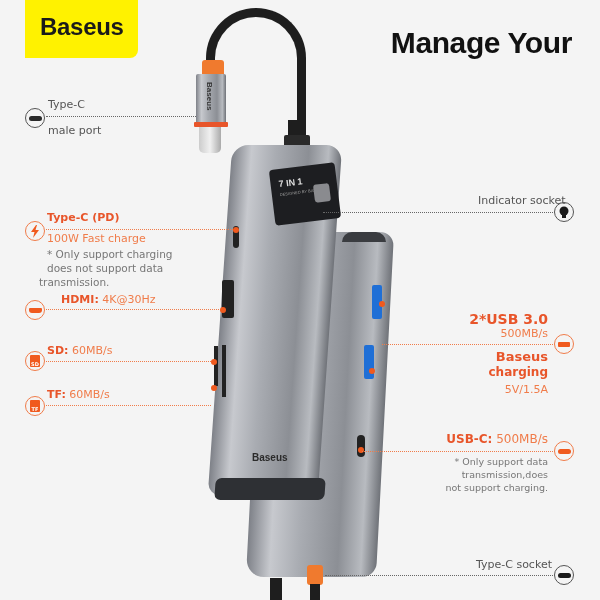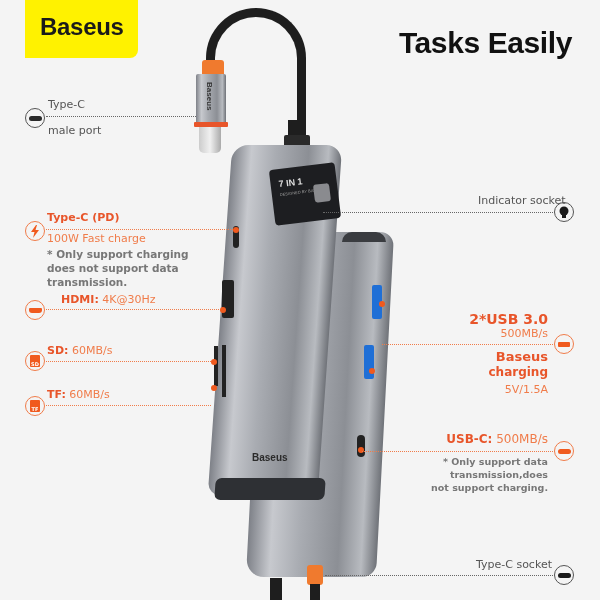--- a/index.html
+++ b/index.html
@@ -40,21 +40,21 @@
     display: flex; align-items: center; justify-content: center;
   }
   .icon-circle.orange { border-color: #f07c4a; }
   .dots {
     height: 0; border-top: 1.5px dotted #666;
   }
   .dots.orange { border-top-color: #f07c4a; }
   .lbl-gray { color: #555; font-size: 11px; font-family: "DejaVu Sans", sans-serif; }
   .lbl-orange-b { color: #e8552a; font-weight: 700; font-size: 11px; }
   .lbl-orange { color: #f07c4a; font-size: 11px; }
-  .note { color: #777; font-size: 10.5px; line-height: 14px; font-weight: bold; }
+  .note { color: #777; font-size: 10.5px; line-height: 14px; }
 
   
   .cable {
     border: 9px solid #1e1e1e; border-bottom: none;
     border-radius: 55px 55px 0 0;
   }
   .metal {
     background: linear-gradient(90deg, #7e8188 0%, #c7c9ce 18%, #a9acb2 40%, #8c8f95 70%, #b8bbc0 88%, #6f7278 100%);
   }
   .port-dot {
@@ -62,21 +62,21 @@
   }
 </style>
 </head>
 <body>
 
 <div class="abs logo-box">
   <span>Baseus</span>
 </div>
 
 <div class="abs headline">
-  <div>Tasks Easily</div>
+  <div>Manage Your</div>
 </div>
 
 <div>
 
   <div class="abs cable" style="left:206px; top:8px; width:100px; height:120px;"></div>
   <div class="abs" style="left:288px; top:120px; width:18px; height:30px; background:#1e1e1e;"></div>
   <div class="abs" style="left:284px; top:135px; width:26px; height:12px; background:#2a2a2a; border-radius:2px;"></div>
 
   <div class="abs" style="left:202px; top:60px; width:22px; height:16px; background:#f07a2e; border-radius:3px 3px 0 0;"></div>
   <div class="abs metal" style="left:196px; top:74px; width:30px; height:50px; border-radius:2px;">
@@ -133,21 +133,21 @@
   <div class="abs icon-circle orange" style="left:25px; top:221px;">
     <svg width="10" height="13" viewBox="0 0 10 13">
         <path d="M6 0 L1 7 L4.5 7 L3 13 L9 5 L5.5 5 L7 0 Z" fill="#f05a1e"></path>
       </svg>
   </div>
   <div class="abs dots orange" style="left:46px; top:229px; width:187px;"></div>
   <span class="abs lbl-orange-b" style="left:47px; top:211px;">Type-C (PD)</span>
   <span class="abs lbl-orange" style="left:47px; top:232px;">100W Fast charge</span>
   <span class="abs note" style="left:47px; top:247px;">* Only support charging</span>
   <span class="abs note" style="left:47px; top:261px;">does not support data</span>
-  <span class="abs note" style="left:47px; top:275px;">transmission.</span>
+  <span class="abs note" style="left:39px; top:275px;">transmission.</span>
 </div>
 
 <div>
   <div class="abs icon-circle orange" style="left:25px; top:300px;">
     <div style="width:13px; height:5px; background:#f05a1e; border-radius:1px 1px 3px 3px;"></div>
   </div>
   <div class="abs dots orange" style="left:46px; top:309px; width:173px;"></div>
   <span class="abs" style="left:61px; top:293px; font-size:11px;">
     <span class="lbl-orange-b">HDMI:</span>
     <span class="lbl-orange">4K@30Hz</span>

